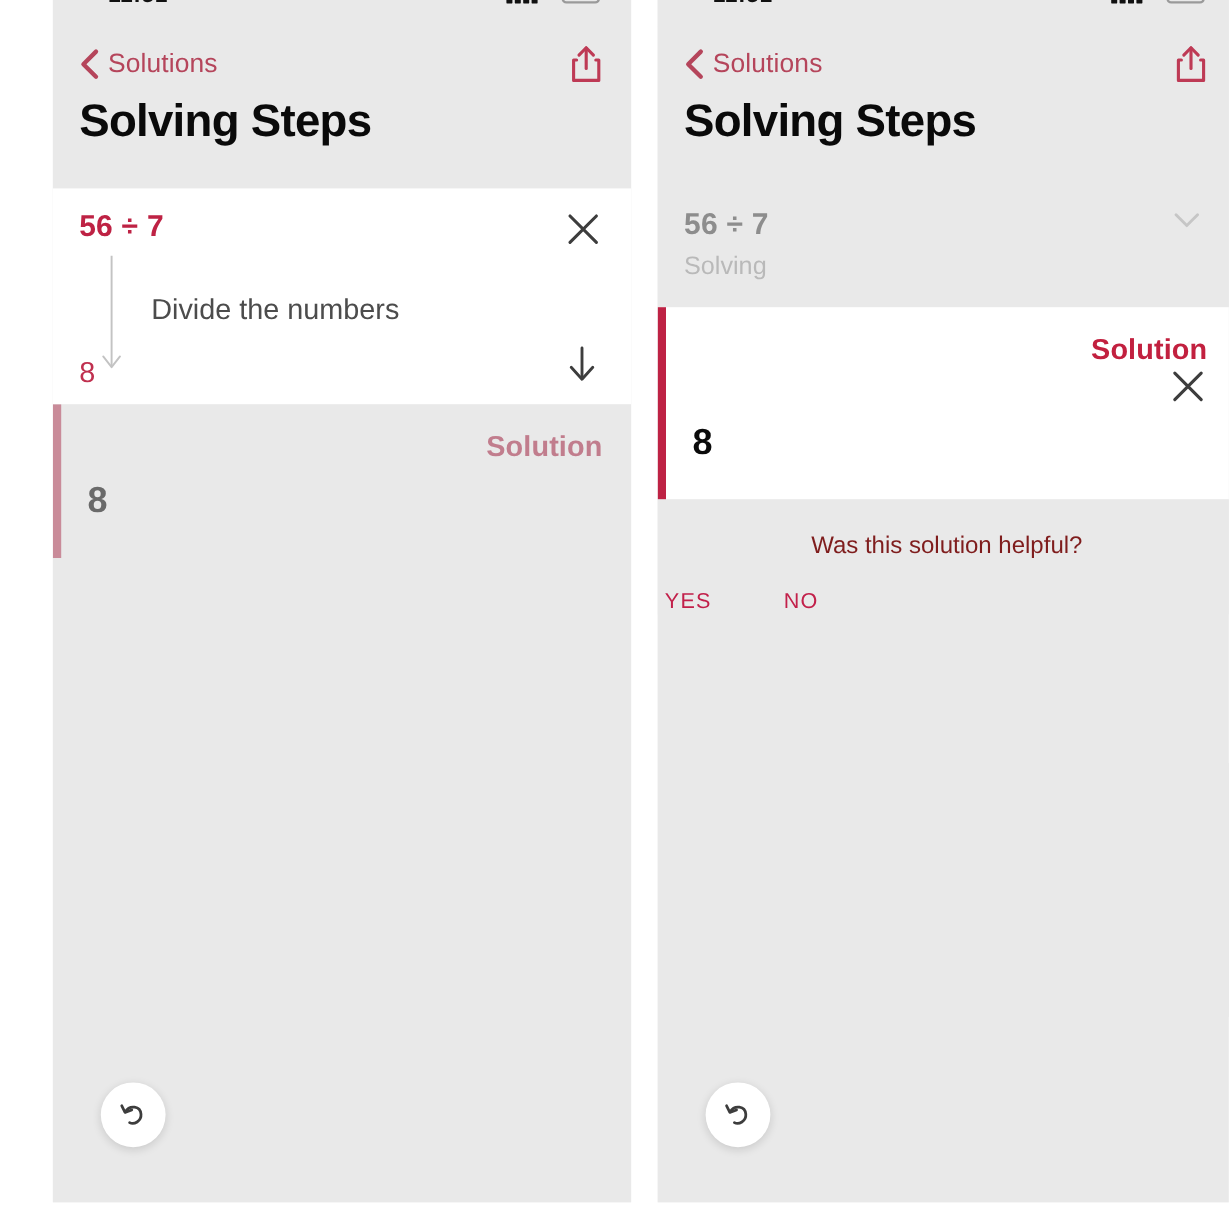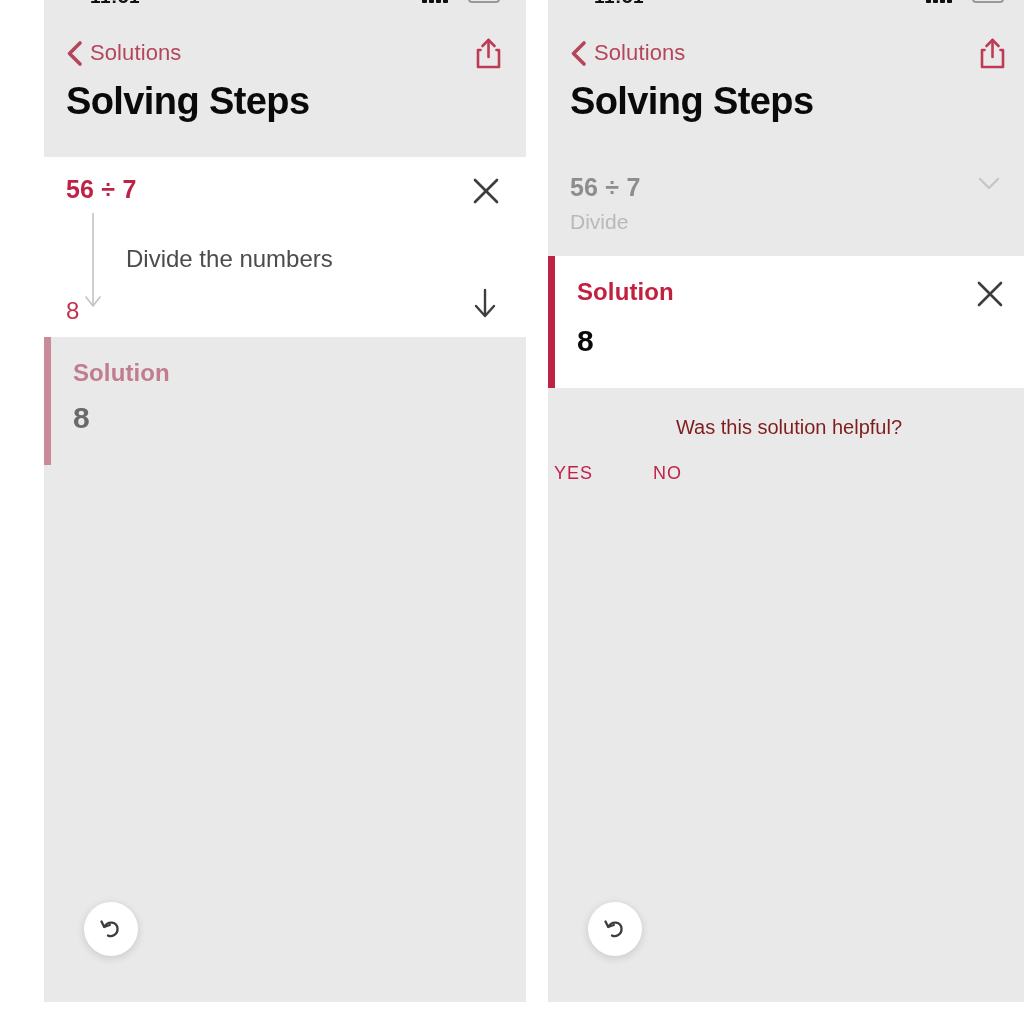--- a/index.html
+++ b/index.html
@@ -188,22 +188,23 @@
   .solution.dim {
     background: #e9e9e9;
     border-left-color: #c98b99;
   }
   .solution.active {
     background: #ffffff;
     border-left-color: #be2244;
   }
   .sol-head {
     display: flex;
-    align-items: flex-start;
+    align-items: flex-end;
     justify-content: space-between;
+    flex-direction: column;
   }
   .sol-label {
     font-size: 24px;
     font-weight: 700;
     letter-spacing: 0.1px;
   }
   .solution.dim .sol-label { color: #c17d8d; }
   .solution.active .sol-label { color: #c2203f; }
   .sol-value {
     margin-top: 14px;
@@ -410,21 +411,21 @@
       </svg>
     </div>
 
     <div class="title-wrap">
       <h1 class="big-title">Solving Steps</h1>
     </div>
 
     <div class="step-collapsed">
       <div>
         <div class="collapsed-expr">56 ÷ 7</div>
-        <div class="collapsed-sub">Divide</div>
+        <div class="collapsed-sub">Solving</div>
       </div>
       <svg width="30" height="20" viewBox="0 0 30 20">
         <polyline points="6,6 15,15 24,6" fill="none" stroke="#c6c6c6" stroke-width="2.4" stroke-linecap="round" stroke-linejoin="round"></polyline>
       </svg>
     </div>
 
     <div class="solution active">
       <div class="sol-head">
         <span class="sol-label">Solution</span>
         <svg class="icon-btn" width="32" height="32" viewBox="0 0 32 32">

